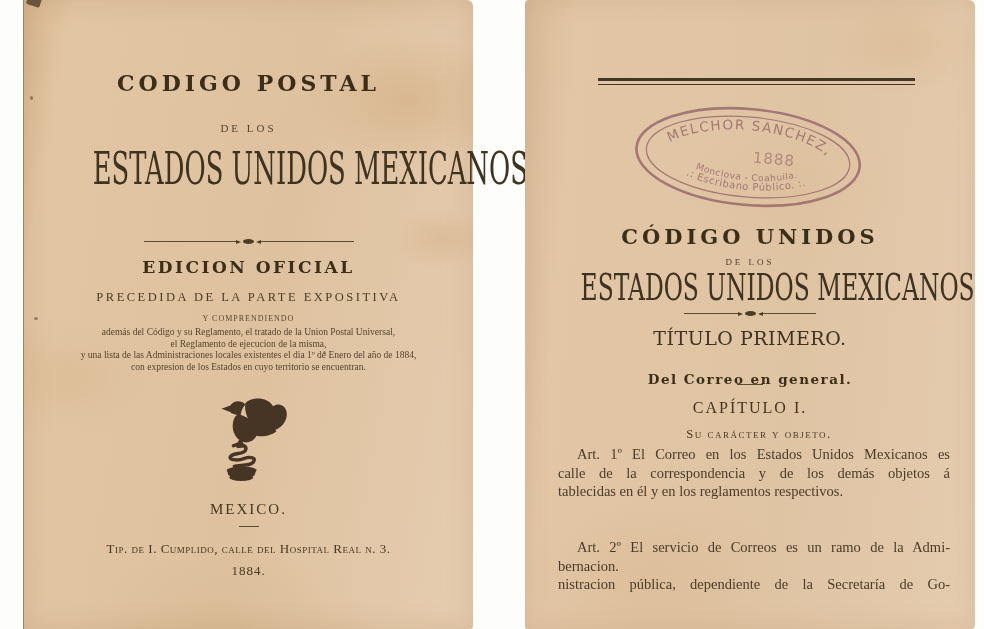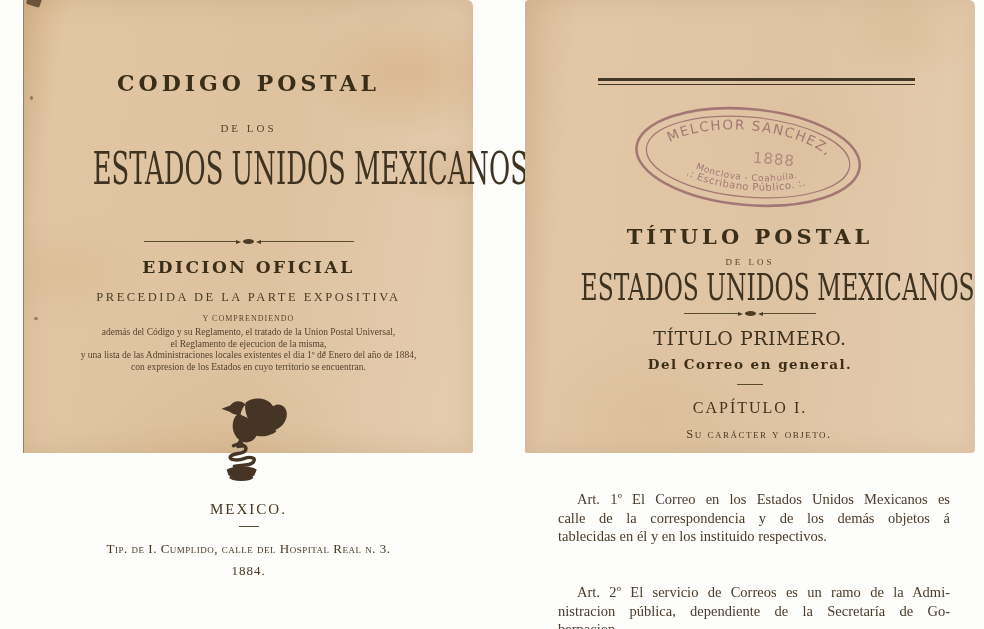--- a/index.html
+++ b/index.html
@@ -1,18 +1,18 @@
 <!DOCTYPE html>
 <html><head>
 <meta charset="utf-8">
 <style>
   html,body{margin:0;padding:0;background:#ffffff;}
   .stage{position:relative;width:984px;height:629px;background:#fdfdfc;overflow:hidden;
          font-family:"Liberation Serif",serif;color:#46371f;}
-  .page{position:absolute;top:0;height:453px;}
+  .page{position:absolute;top:0;height:629px;}
   .page-left{left:23px;width:449px;
     background:
       radial-gradient(150px 95px at 86% 16%, rgba(198,150,94,0.30), rgba(198,150,94,0) 70%),
       radial-gradient(70px 45px at 93% 38%, rgba(190,145,95,0.22), rgba(190,145,95,0) 70%),
       radial-gradient(130px 85px at 9% 60%, rgba(200,160,110,0.18), rgba(200,160,110,0) 70%),
       radial-gradient(220px 150px at 45% 103%, rgba(205,170,120,0.28), rgba(205,170,120,0) 70%),
       linear-gradient(100deg,#d6b58d 0%,#e2c6a3 9%,#dec2a0 55%,#e6cdb0 100%);
     border-left:1px solid #a08057;
     box-shadow:inset 0 0 28px rgba(150,110,70,0.20);
     border-radius:0 6px 3px 0;}
@@ -35,25 +35,25 @@
   .tall-l{font-size:34px;transform:scale(0.76,1.32);}
   .tall-r{font-size:30px;transform:scale(0.78,1.25);}
   .h-edicion{font-family:"DejaVu Serif",serif;font-weight:bold;font-size:17px;letter-spacing:2.5px;color:#3b2e18;}
   .h-precedida{font-size:12.5px;letter-spacing:2.5px;color:#4a3b26;}
   .h-comprend{font-size:8px;letter-spacing:1px;color:#5a4830;}
   .desc{font-size:9.5px;line-height:11.5px;color:#55432e;}
   .h-mexico{font-size:15px;letter-spacing:2px;color:#46371f;}
   .printer{font-variant:small-caps;font-size:13px;letter-spacing:0.5px;color:#46371f;}
   .year{font-size:13px;letter-spacing:1px;color:#46371f;}
   .h-titulo{font-family:"DejaVu Serif",serif;font-size:19px;letter-spacing:0.5px;color:#3e3220;}
-  .h-delcorreo{font-family:"DejaVu Serif",serif;font-weight:bold;font-size:13.5px;letter-spacing:1.5px;color:#3b2e18;}
+  .h-delcorreo{font-family:"DejaVu Serif",serif;font-weight:bold;font-size:13.5px;letter-spacing:1.5px;color:#3b2e18;margin-top:15px;}
   .h-capitulo{font-size:16px;letter-spacing:2px;color:#42341e;}
   .h-caracter{font-variant:small-caps;font-size:12.5px;letter-spacing:1.5px;color:#4a3b26;}
   .para{position:absolute;left:33px;width:392px;font-size:14.5px;line-height:18.5px;
-        color:#4a3b28;text-align:left;margin-top:45px;}
+        color:#4a3b28;text-align:left;}
   .para .ln{white-space:nowrap;}
   .para .j{text-align:justify;text-align-last:justify;white-space:normal;}
   .para .ind{text-indent:19px;}
 
   
   .orn{display:flex;align-items:center;margin:0 auto;}
   .orn .ln{flex:1;height:1px;background:#5c4a2f;}
   .orn .gem{width:11px;height:5px;background:#4c3c24;border-radius:50%;margin:0 1px;}
   .orn .tri{width:0;height:0;border-top:2px solid transparent;border-bottom:2px solid transparent;}
   .orn .tri-l{border-left:5px solid #4c3c24;margin-right:1px;}
@@ -146,21 +146,21 @@
       </text>
       <text x="146" y="60" font-family="DejaVu Sans, sans-serif" font-size="15" letter-spacing="1" fill="#9b6a6c" opacity="0.75" text-anchor="middle">1888</text>
       <text font-family="DejaVu Sans, sans-serif" font-size="9" letter-spacing="0.5" fill="#9b6a6c">
         <textPath href="#bArc1" startOffset="50%" text-anchor="middle">Monclova - Coahuila.</textPath>
       </text>
       <text font-family="DejaVu Sans, sans-serif" font-size="10" letter-spacing="0.5" fill="#9b6a6c">
         <textPath href="#bArc2" startOffset="50%" text-anchor="middle">.: Escribano Público. :.</textPath>
       </text>
     </svg>
 
-    <div class="blk h-postal" style="top:224px;font-size:21px;">TÍTULO POSTAL</div>
+    <div class="blk h-postal" style="top:224px;font-size:21px;">CÓDIGO UNIDOS</div>
     <div class="blk h-delos" style="top:257px;font-size:9px;">DE LOS</div>
     <div class="blk tallwrap" style="top:269px;">
       <span class="tall tall-r">ESTADOS UNIDOS MEXICANOS</span>
     </div>
 
     <div class="blk" style="top:311px;">
       <div class="orn" style="width:132px;">
         <i class="ln"></i>
           <i class="tri tri-l"></i>
           <i class="gem"></i>
@@ -175,23 +175,23 @@
     <div class="blk" style="top:384px;">
       <div class="dash" style="width:26px;"></div>
     </div>
 
     <div class="blk h-capitulo" style="top:399px;">CAPÍTULO I.</div>
     <div class="blk h-caracter" style="top:427px;padding-left:18px;">Su carácter y objeto.</div>
 
     <div class="para" style="top:445px;">
       <div class="ln j ind">Art. 1º El Correo en los Estados Unidos Mexicanos es</div>
       <div class="ln j">calle de la correspondencia y de los demás objetos á</div>
-      <div class="ln">tablecidas en él y en los instituido respectivos.</div>
+      <div class="ln">tablecidas en él y en los reglamentos respectivos.</div>
     </div>
 
     <div class="para" style="top:538px;">
       <div class="ln j ind">Art. 2º El servicio de Correos es un ramo de la Admi-</div>
+      <div class="ln">bernacion.</div>
       <div class="ln j">nistracion pública, dependiente de la Secretaría de Go-</div>
-      <div class="ln">bernacion.</div>
     </div>
   </div>
 
 </div>
 
 </body></html>

